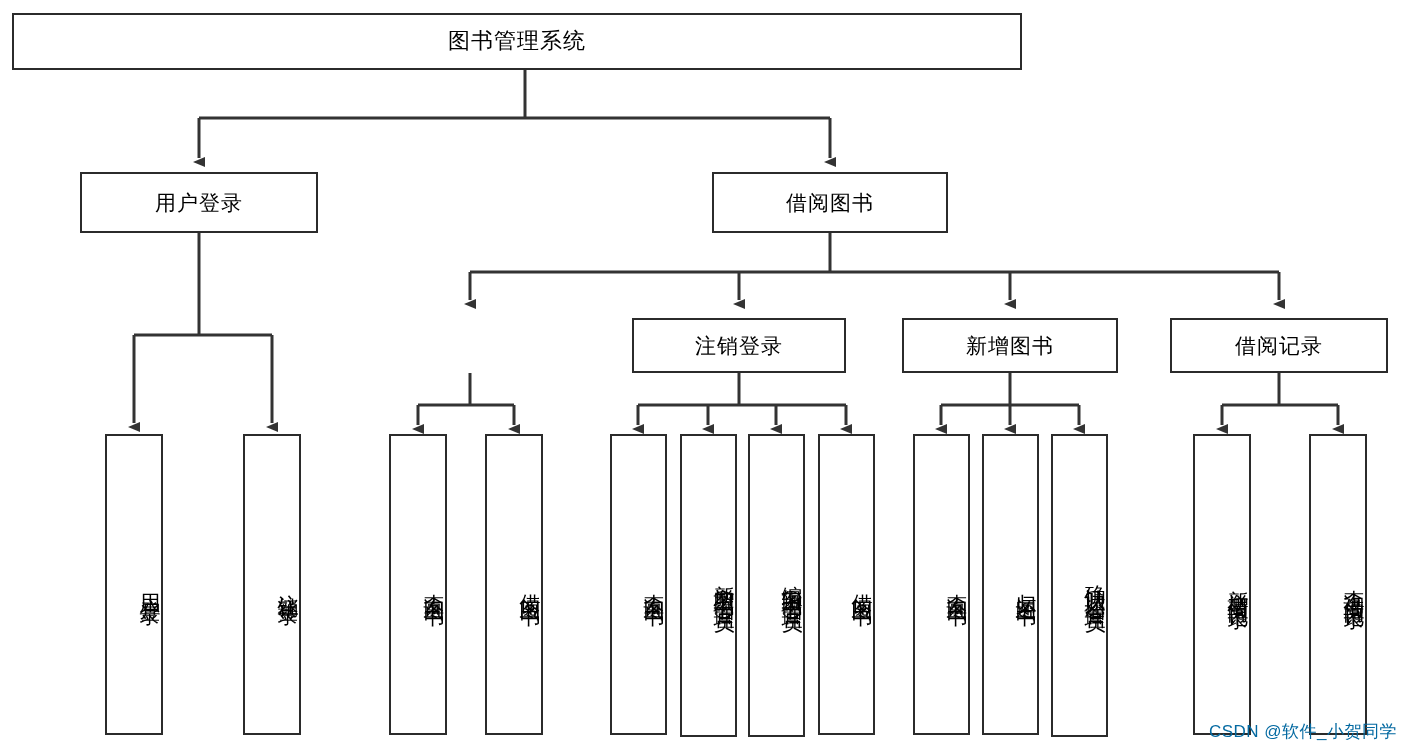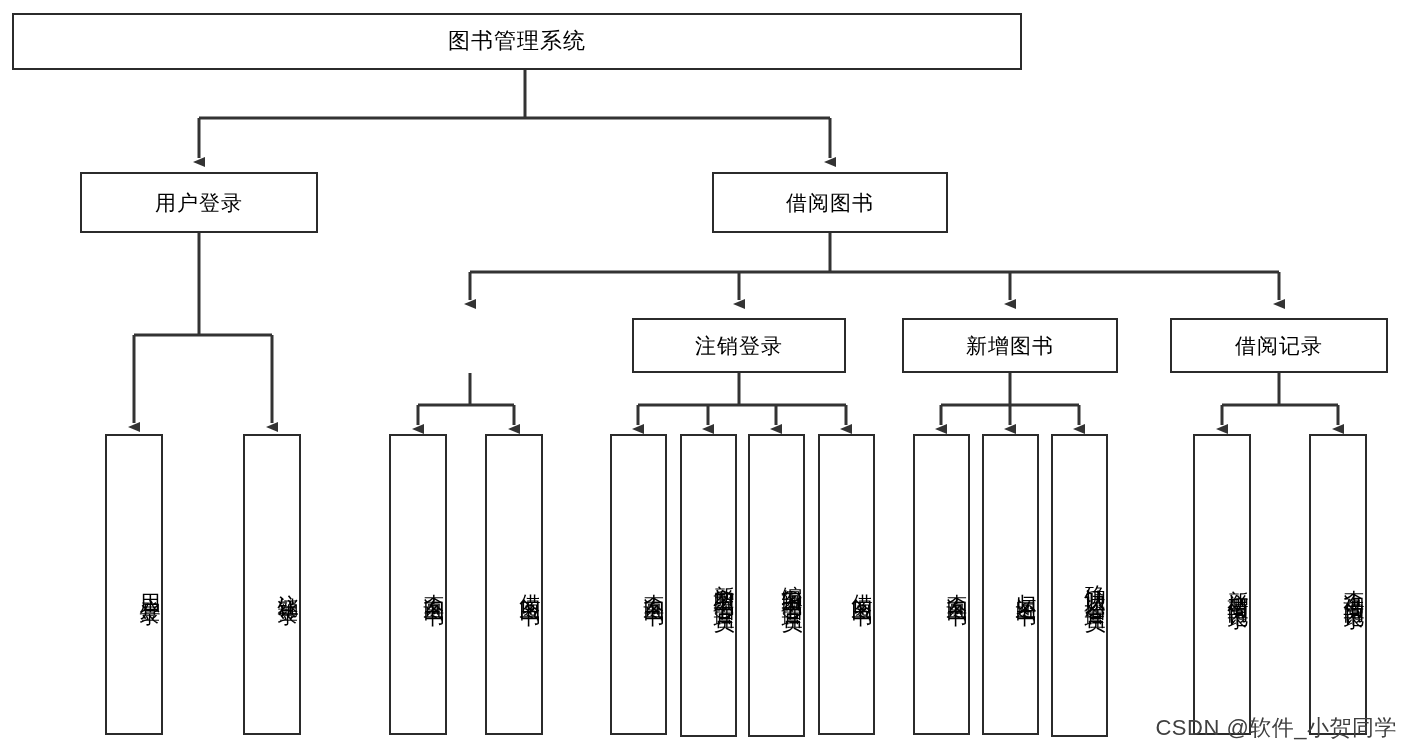--- a/index.html
+++ b/index.html
@@ -41,22 +41,22 @@
     padding:8px 0;
     align-items:flex-start;
     justify-content:center;
   }
   .node .lbl{display:block;white-space:nowrap;}
 
   
   #watermark{
     position:absolute;
     right:8px;bottom:4px;
-    font-size:22px;
-    color:#404040;
+    font-size:17px;
+    color:#0369a1;
     letter-spacing:.5px;
     white-space:nowrap;
     pointer-events:none;
   }
 </style>
 </head>
 <body>
 
 <div id="canvas">
 

